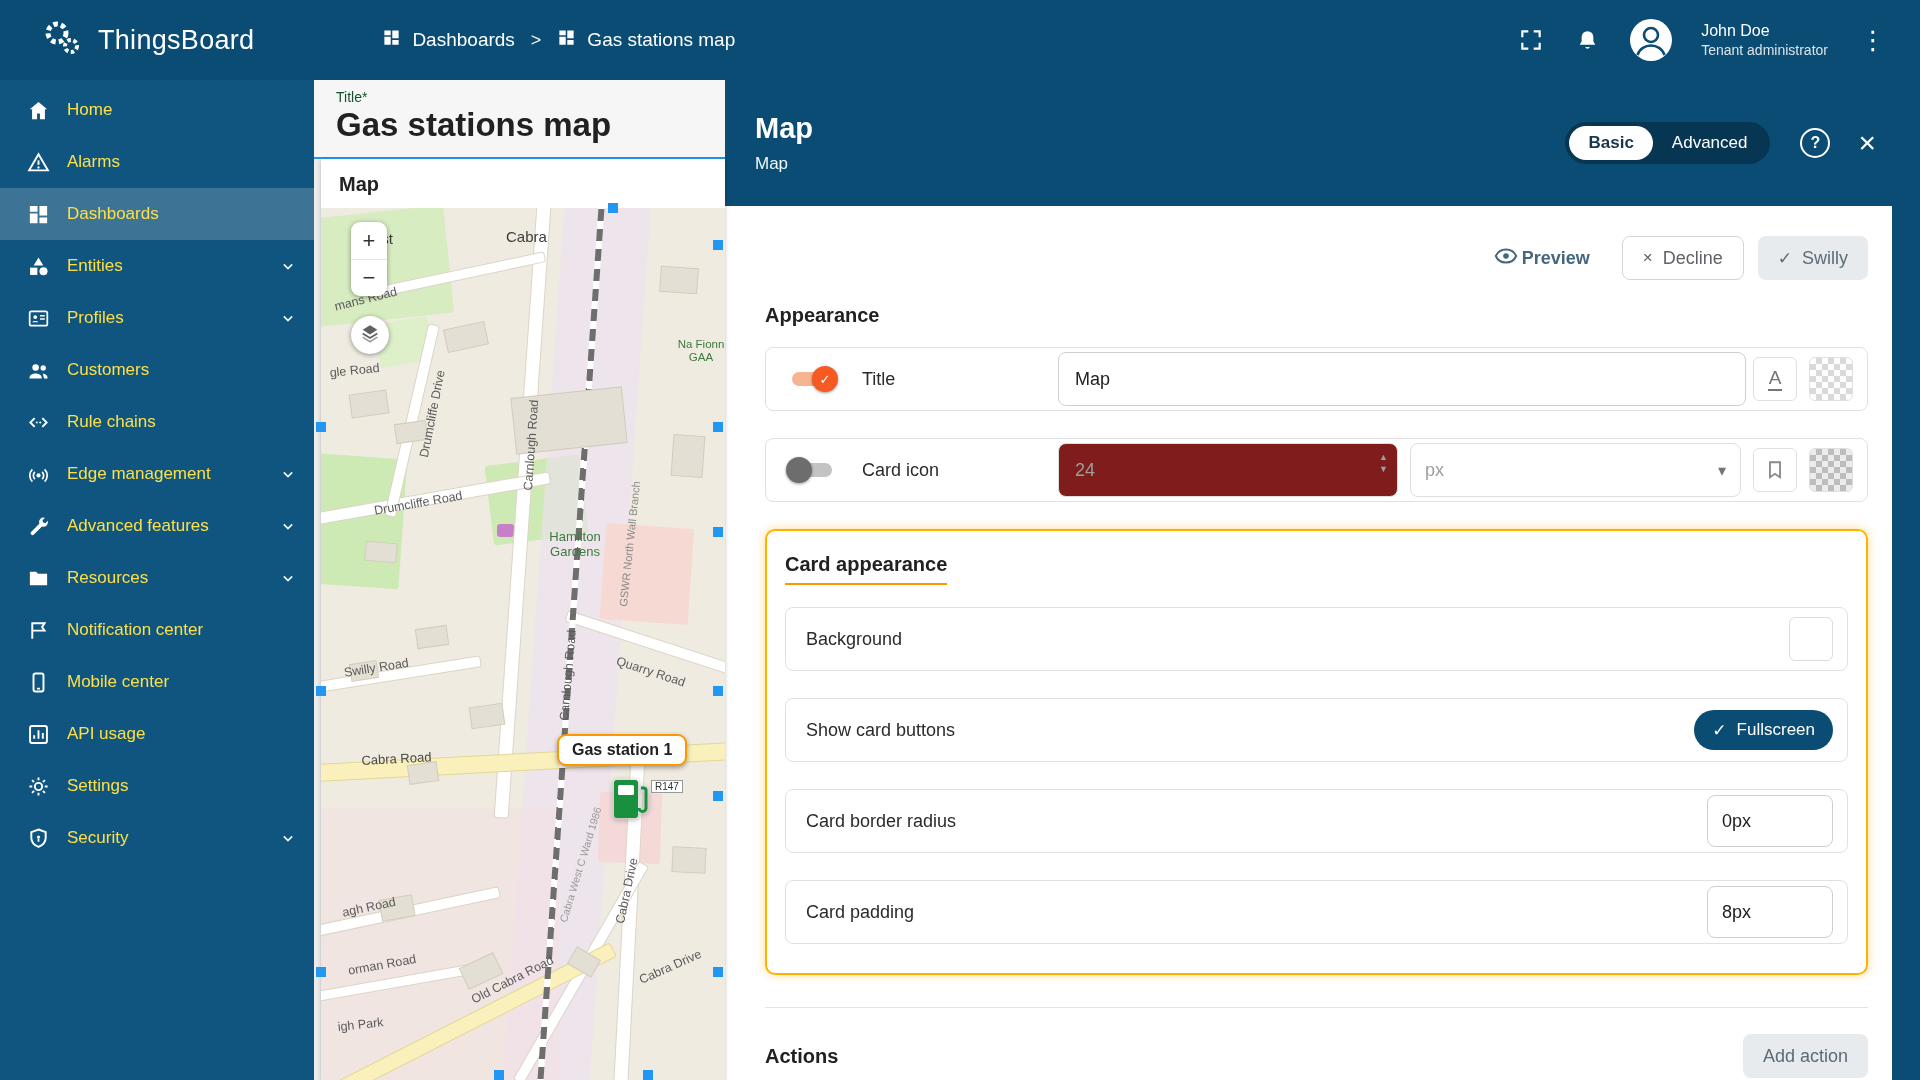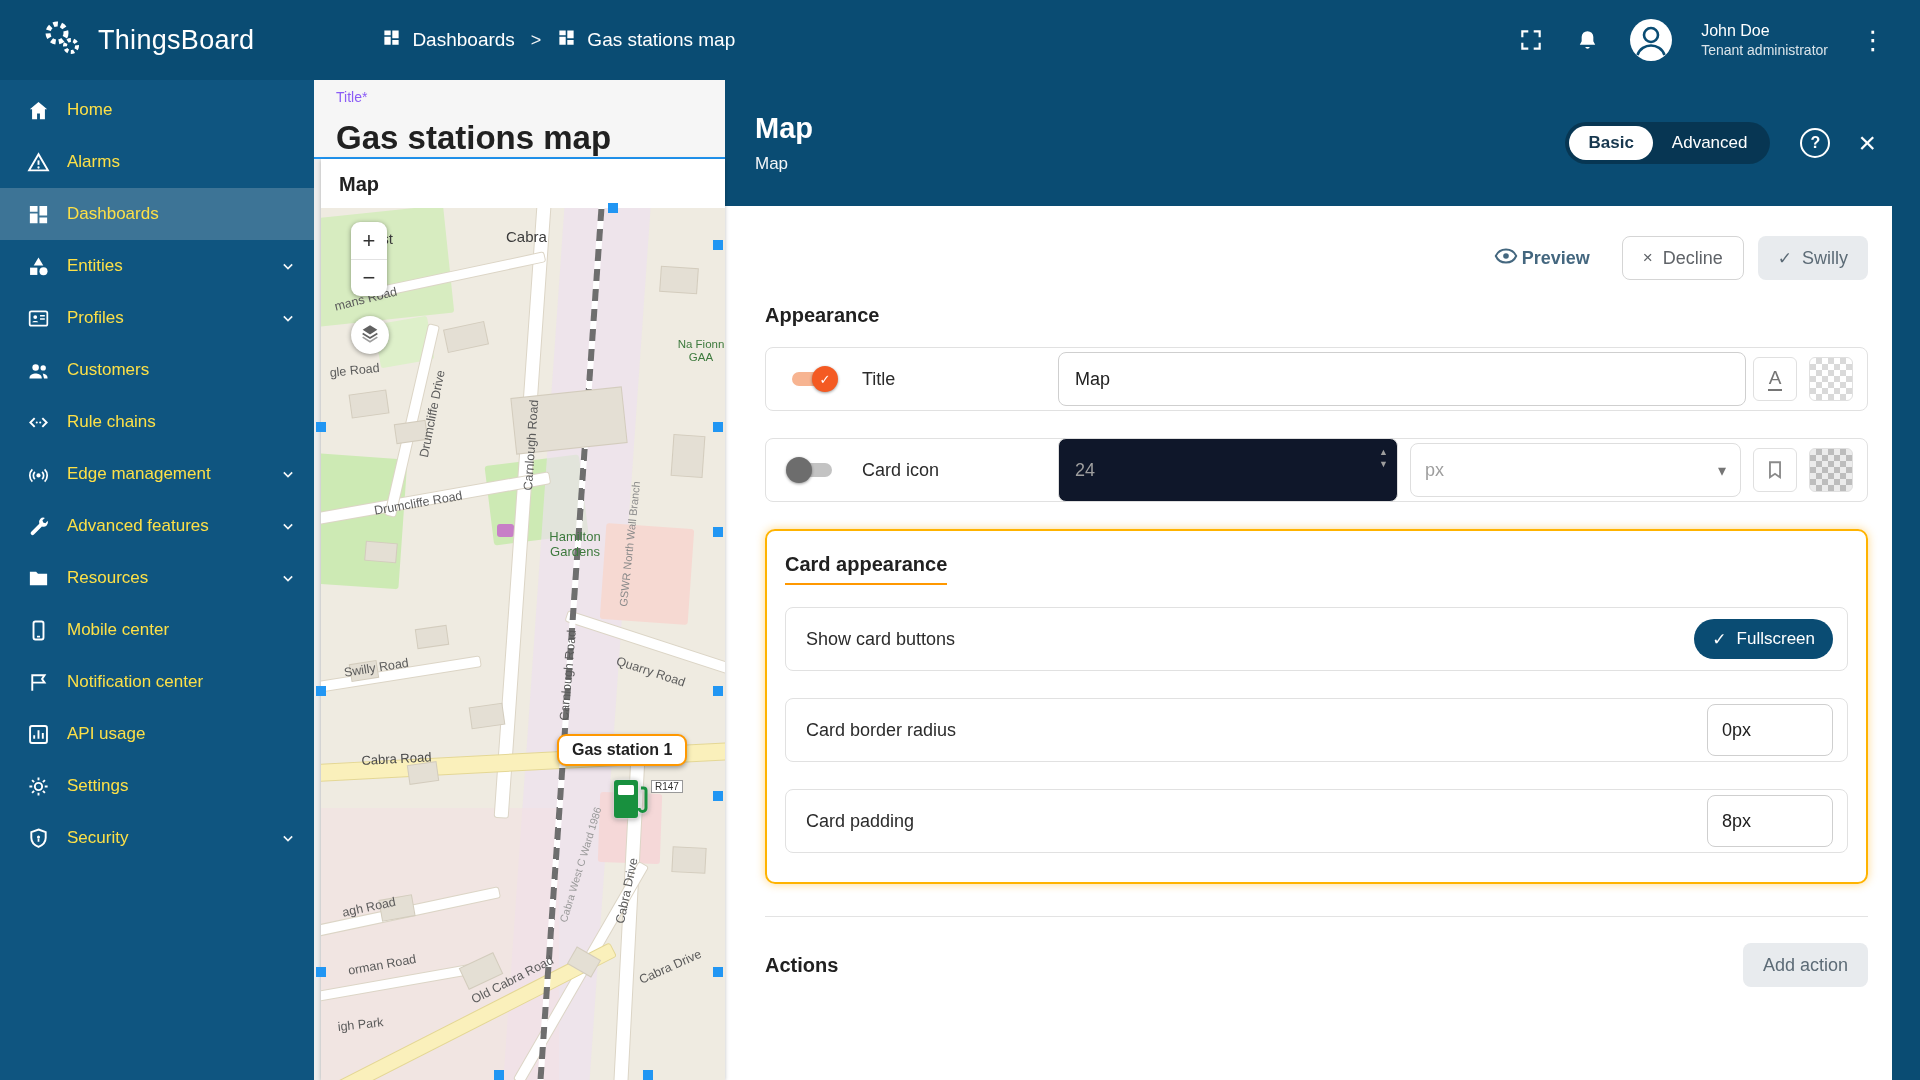--- a/index.html
+++ b/index.html
@@ -29,21 +29,21 @@
   
   .sidebar{width:314px;flex:0 0 314px;background:var(--side);color:#fde047;padding-top:4px}
   .side-item{height:52px;display:flex;align-items:center;gap:17px;padding:0 16px 0 26px;font-size:17px;font-weight:500;cursor:pointer;white-space:nowrap}
   .side-item.active{background:var(--active)}
   .side-icon{width:24px;height:24px;flex:0 0 24px;display:flex;align-items:center;justify-content:center}
   .chev{margin-left:auto;opacity:.95;display:flex}
 
   
   .editor-col{width:411px;flex:0 0 411px;background:#ededed;display:flex;flex-direction:column;position:relative}
   .titlebox{height:79px;background:#f6f6f6;padding:9px 0 0 22px;border-bottom:2px solid #2196f3}
-  .titlebox label{font-size:14px;color:#8b5cf6;display:block;margin-bottom:14px}
+  .titlebox label{font-size:14px;color:#14532d;display:block;margin-bottom:1px}
   .title-input{border:none;outline:none;background:transparent;font-size:33px;font-weight:700;color:#212121;width:380px;font-family:inherit}
   .widget-card{flex:1;margin-left:7px;background:#fff;display:flex;flex-direction:column;box-shadow:0 1px 4px rgba(0,0,0,.25);min-height:0}
   .widget-title{height:49px;flex:0 0 49px;padding:14px 0 0 18px;font-size:20px;font-weight:700}
   .map{flex:1;position:relative;overflow:hidden;background:#efebe1}
   .patch{position:absolute;border-radius:3px}
   .road{position:absolute;background:#fff;box-shadow:0 0 0 1px #dcd5c6;border-radius:2px}
   .yroad{position:absolute;background:#faf0bb;box-shadow:0 0 0 1px #e4d795;border-radius:2px}
   .bld{position:absolute;background:#e4dfd4;box-shadow:0 0 0 1px #d3ccbd}
   .rail{position:absolute}
   .mlabel{position:absolute;font-size:12.5px;color:#5b5b5b;white-space:nowrap;transform-origin:left top;z-index:4}
@@ -87,21 +87,21 @@
   .toggle{width:52px;height:26px;flex:0 0 52px;position:relative;margin-right:24px;cursor:pointer}
   .toggle .track{position:absolute;left:6px;top:6px;width:40px;height:14px;border-radius:8px}
   .toggle .thumb{position:absolute;top:0;width:26px;height:26px;border-radius:50%;display:flex;align-items:center;justify-content:center;color:#fff;font-size:13px;box-shadow:0 1px 3px rgba(0,0,0,.4)}
   .toggle.on .track{background:#f7b491}
   .toggle.on .thumb{right:0;background:var(--orange)}
   .toggle.off .track{background:#c3c3c3}
   .toggle.off .thumb{left:0;background:#6d6d6d}
 
   .text-input{height:54px;border:1px solid #cfcfcf;border-radius:8px;font-size:18px;padding:0 16px;color:#212121;font-family:inherit;width:688px;outline:none}
   .num-wrap{position:relative;width:340px}
-  .num-input{height:64px;border:1px solid #dedede;border-radius:8px;font-size:18px;padding:0 34px 0 16px;color:#9e9e9e;font-family:inherit;width:100%;outline:none;background:#0f172a}
+  .num-input{height:54px;border:1px solid #dedede;border-radius:8px;font-size:18px;padding:0 34px 0 16px;color:#9e9e9e;font-family:inherit;width:100%;outline:none;background:#7f1d1d}
   .stepper{position:absolute;right:10px;top:10px;display:flex;flex-direction:column;gap:3px;color:#9e9e9e;font-size:9px;line-height:1;cursor:pointer}
   .selectbox{width:331px;height:54px;border:1px solid #dedede;border-radius:8px;display:flex;align-items:center;justify-content:space-between;padding:0 14px;color:#9e9e9e;font-size:18px;margin-left:12px;cursor:pointer}
   .selectbox .dd{color:#757575;font-size:16px}
   .sqbtn{width:44px;height:44px;border:1px solid #e0e0e0;border-radius:6px;display:flex;align-items:center;justify-content:center;cursor:pointer;background:#fff}
   .font-glyph{font-size:19px;color:#757575;border-bottom:2px solid #757575;line-height:1.15;padding:0 1px}
   .checker{background-color:#fff;background-image:linear-gradient(45deg,#d9d9d9 25%,transparent 25%,transparent 75%,#d9d9d9 75%),linear-gradient(45deg,#d9d9d9 25%,transparent 25%,transparent 75%,#d9d9d9 75%);background-size:12px 12px;background-position:0 0,6px 6px}
   .checker.dark{background-color:#ececec;background-image:linear-gradient(45deg,#bdbdbd 25%,transparent 25%,transparent 75%,#bdbdbd 75%),linear-gradient(45deg,#bdbdbd 25%,transparent 25%,transparent 75%,#bdbdbd 75%)}
   .gap12{width:12px;flex:0 0 12px}
 
   .hl-box{border:2px solid var(--hl);border-radius:10px;box-shadow:0 0 10px rgba(255,170,0,.45);padding:22px 18px 2px;margin:4px 0 32px}
@@ -288,33 +288,33 @@
         <span>Resources</span>
         <span class="chev">
             <svg width="20" height="20" viewBox="0 0 24 24">
               <path d="M7 10l5 5 5-5" fill="none" stroke="#fff" stroke-width="2"></path>
             </svg>
           </span>
       </div>
       <div class="side-item">
         <span class="side-icon">
             <svg width="23" height="23" viewBox="0 0 24 24">
+              <path d="M5.5 3.5v17M5.5 4.5h12.8l-2.6 3.8 2.6 3.8H5.5" fill="none" stroke="#fff" stroke-width="2"></path>
+            </svg>
+          </span>
+        <span>Notification center</span>
+      </div>
+      <div class="side-item">
+        <span class="side-icon">
+            <svg width="23" height="23" viewBox="0 0 24 24">
               <rect x="6.8" y="2.6" width="10.4" height="18.8" rx="2" fill="none" stroke="#fff" stroke-width="2"></rect>
               <path d="M10.4 18.4h3.2" stroke="#fff" stroke-width="1.8"></path>
             </svg>
           </span>
         <span>Mobile center</span>
-      </div>
-      <div class="side-item">
-        <span class="side-icon">
-            <svg width="23" height="23" viewBox="0 0 24 24">
-              <path d="M5.5 3.5v17M5.5 4.5h12.8l-2.6 3.8 2.6 3.8H5.5" fill="none" stroke="#fff" stroke-width="2"></path>
-            </svg>
-          </span>
-        <span>Notification center</span>
       </div>
       <div class="side-item">
         <span class="side-icon">
             <svg width="23" height="23" viewBox="0 0 24 24">
               <rect x="3.2" y="3.2" width="17.6" height="17.6" rx="2" fill="none" stroke="#fff" stroke-width="2"></rect>
               <path d="M7.5 16.5v-3.8M12 16.5V7.5m4.5 9v-6" stroke="#fff" stroke-width="2"></path>
             </svg>
           </span>
         <span>API usage</span>
       </div>
@@ -528,20 +528,25 @@
                   <path d="M6.5 3.5h11V20l-5.5-3.8L6.5 20Z" fill="none" stroke="#8a8a8a" stroke-width="2"></path>
                 </svg>
               </span>
             <span class="gap12"></span>
             <span class="sqbtn checker dark"></span>
           </div>
 
           <div class="hl-box">
             <div class="sec-h">Card appearance</div>
 
+            <div class="rowcard">
+              <span class="lbl">Background</span>
+              <span class="fill"></span>
+              <span class="swatch-plain"></span>
+            </div>
 
             <div class="rowcard">
               <span class="lbl">Show card buttons</span>
               <span class="fill"></span>
               <span class="chip">
                 <span>✓</span>
                 <span>Fullscreen</span>
               </span>
             </div>
 

